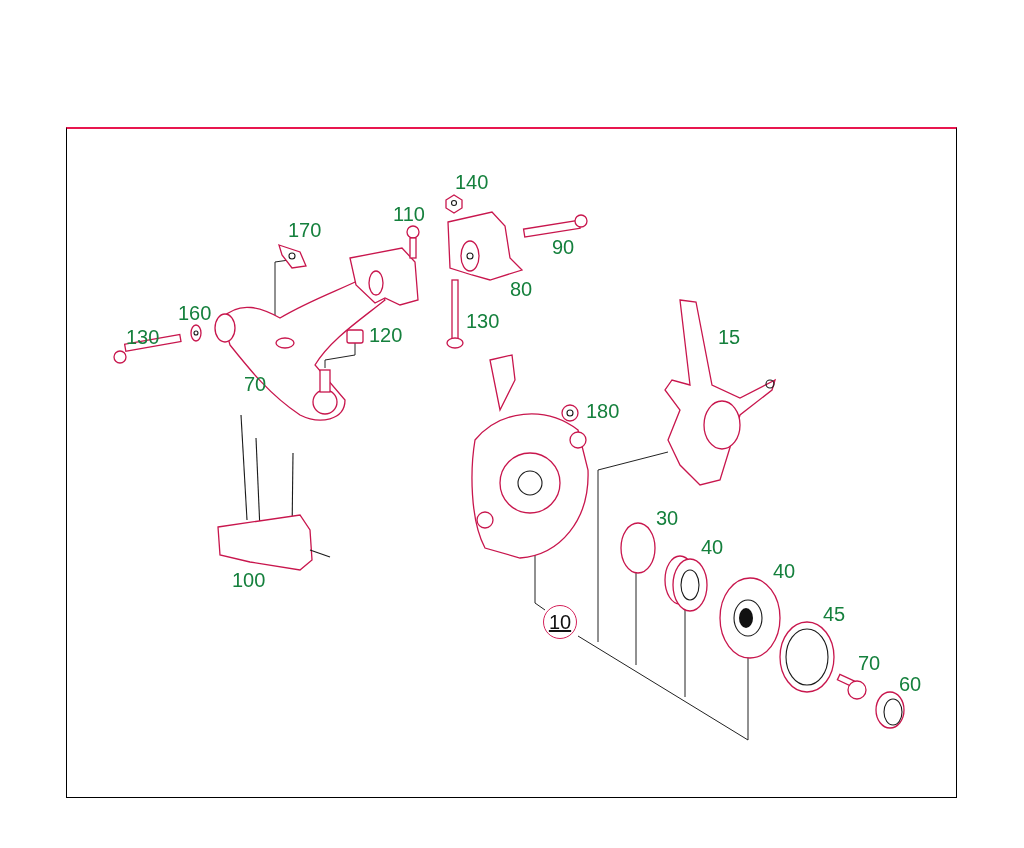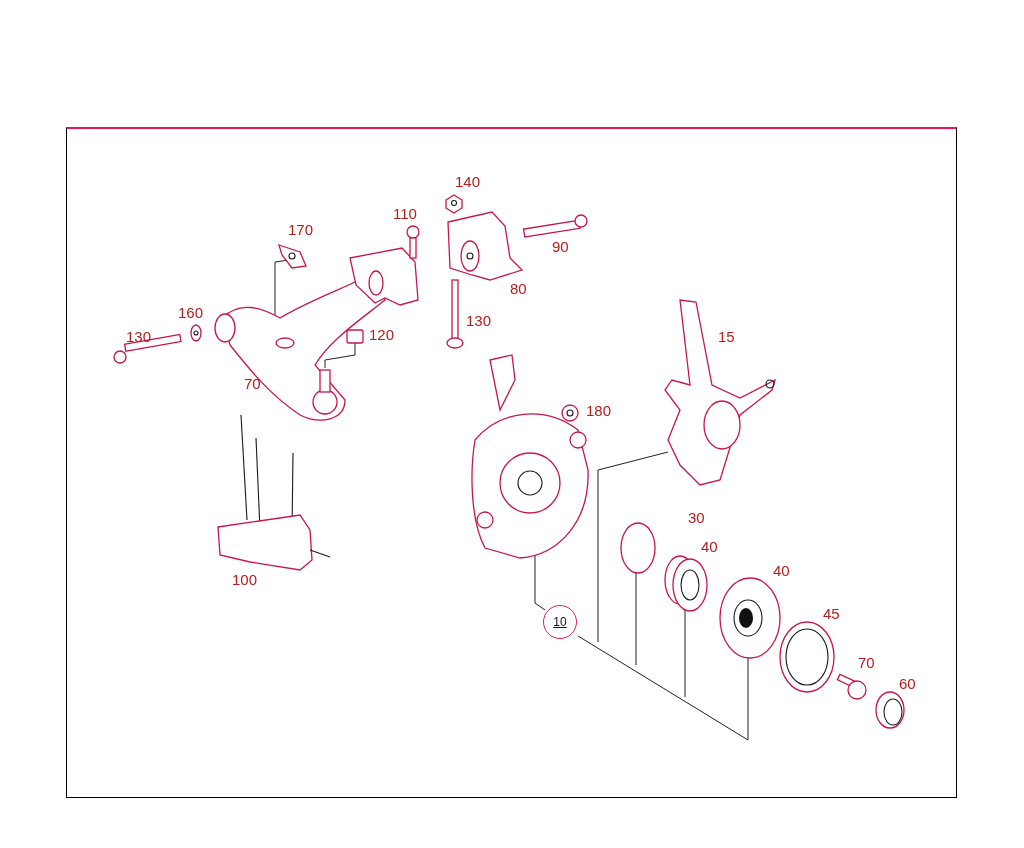--- a/index.html
+++ b/index.html
@@ -2,23 +2,23 @@
 <html><head>
 <meta charset="utf-8">
 <style>
   html, body { margin: 0; padding: 0; background: #ffffff; }
   body { width: 1024px; height: 848px; position: relative; overflow: hidden;
          font-family: "Liberation Sans", sans-serif; }
   #frame { position: absolute; left: 66px; top: 127px; width: 891px; height: 671px;
            border-left: 1.5px solid #000; border-right: 1.5px solid #000;
            border-bottom: 1.5px solid #000; border-top: 2px solid #e8174f; box-sizing: border-box; }
   svg#diagram { position: absolute; left: 0; top: 0; width: 1024px; height: 848px; }
-  .lbl { position: absolute; font-size: 15px; color: #b91c1c; line-height: 16px; white-space: nowrap; cursor: pointer; }
+  .lbl { position: absolute; font-size: 20px; color: #15803d; line-height: 16px; white-space: nowrap; cursor: pointer; }
   .ref-circle { position: absolute; width: 34px; height: 34px; border: 1.3px solid #d4225a; border-radius: 50%;
-                display:flex; align-items:center; justify-content:center; font-size:12px; color:#111; box-sizing:border-box;text-decoration:underline; }
+                display:flex; align-items:center; justify-content:center; font-size:20px; color:#111; box-sizing:border-box;text-decoration:underline; }
   .part { cursor: pointer; }
   .ln { stroke:#222; stroke-width:1; fill:none; }
   .pk { stroke:#c8164d; stroke-width:1.3; fill:#fff; }
   .pkd { stroke:#1a1a1a; stroke-width:1.1; fill:none; }
 </style>
 </head>
 <body>
 
 <div id="frame"></div>
 
@@ -159,19 +159,19 @@
 <div class="lbl" style="left:244px;top:376px">70</div>
 <div class="lbl" style="left:369px;top:327px">120</div>
 <div class="lbl" style="left:393px;top:206px">110</div>
 <div class="lbl" style="left:455px;top:174px">140</div>
 <div class="lbl" style="left:552px;top:239px">90</div>
 <div class="lbl" style="left:510px;top:281px">80</div>
 <div class="lbl" style="left:466px;top:313px">130</div>
 <div class="lbl" style="left:718px;top:329px">15</div>
 <div class="lbl" style="left:586px;top:403px">180</div>
 <div class="lbl" style="left:232px;top:572px">100</div>
-<div class="lbl" style="left:688px;top:510px">30</div>
+<div class="lbl" style="left:656px;top:510px">30</div>
 <div class="lbl" style="left:701px;top:539px">40</div>
 <div class="lbl" style="left:773px;top:563px">40</div>
 <div class="lbl" style="left:823px;top:606px">45</div>
 <div class="lbl" style="left:858px;top:655px">70</div>
 <div class="lbl" style="left:899px;top:676px">60</div>
 <div class="ref-circle" style="left:543px;top:605px">10</div>
 
 </body></html>

